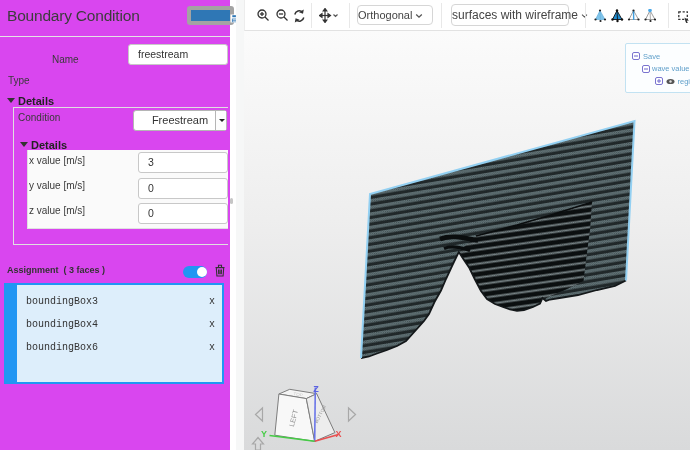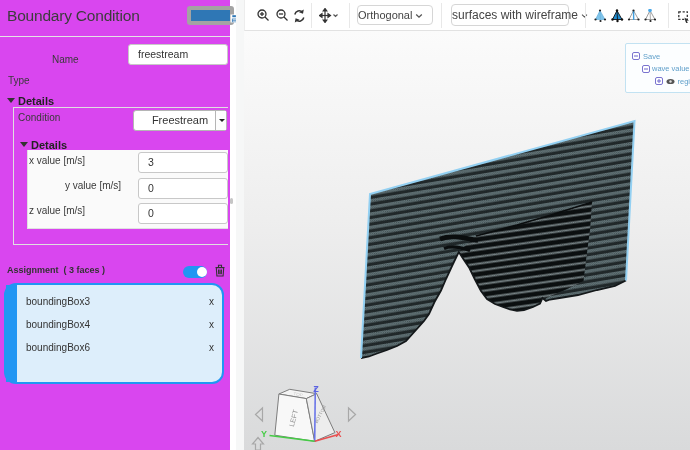--- a/index.html
+++ b/index.html
@@ -23,21 +23,21 @@
 .dethdr { position:absolute; font-size:11px; font-weight:bold; color:#222; }
 .tri { display:inline-block; width:0; height:0; border:4px solid transparent;
   border-top:5.5px solid #333; vertical-align:-1.5px; margin-right:3px; }
 .guide { position:absolute; background:#e0e0e0; }
 .assign { position:absolute; left:7px; top:265px; font-size:9px; font-weight:bold; color:#333; }
 .toggle { position:absolute; left:183px; top:266px; width:24px; height:12px; border-radius:6px;
   background:#2196f3; }
 .toggle:after { content:""; position:absolute; right:0.5px; top:1px; width:10px; height:10px;
   border-radius:50%; background:#fff; }
 .bluebox { position:absolute; left:4px; top:283px; width:220px; height:101px;
-  border:2px solid #2196f3; background:#ddeefb; border-radius:12px; }
+  border:2px solid #2196f3; background:#ddeefb; border-radius:0;font-family:Liberation Mono, monospace; }
 .bluebar { position:absolute; left:0; top:0; bottom:0; width:11px; background:#2196f3; }
 .bitem { position:absolute; left:20px; font-size:10px; color:#333; }
 .bx { position:absolute; left:203px; font-size:10px; color:#333; }
 .viewport { position:absolute; left:244px; top:0; width:446px; height:450px; }
 .toolbar { position:absolute; left:0; top:0; width:446px; height:31px; background:#fff;
   border-bottom:1px solid #e2e2e2; border-left:1px solid #ededed; }
 .tsep { position:absolute; top:3px; height:25px; width:1px; background:#e8e8e8; }
 .tbtn { position:absolute; border:1px solid #d6d6d6; border-radius:4px; background:#fff;
   color:#444; text-align:left; }
 .canvas { position:absolute; left:0; top:31px; width:446px; height:419px;
@@ -69,21 +69,21 @@
   <div class="guide" style="left:13px; top:244px; width:215px; height:1px;"></div>
 
   <div class="lbl" style="left:18px; top:112px;">Condition</div>
   <div class="sel" style="left:133px; top:110px; width:94px; height:21px;">Freestream<span class="selarrow"></span></div>
 
   <div class="dethdr" style="left:20px; top:139px;"><span class="tri"></span>Details</div>
   <div style="position:absolute; left:27px; top:150px; width:201px; height:79px; background:#fafafa; border-bottom:1px solid #e0e0e0; border-left:1px solid #e0e0e0;"></div>
 
   <div class="lbl" style="left:29px; top:155px;">x value [m/s]</div>
   <div class="inp" style="left:138px; top:152px; width:90px; height:21px;">3</div>
-  <div class="lbl" style="left:29px; top:180px;padding-left:36px;">y value [m/s]</div>
+  <div class="lbl" style="left:29px; top:180px;">y value [m/s]</div>
   <div class="inp" style="left:138px; top:178px; width:90px; height:21px;">0</div>
   <div class="lbl" style="left:29px; top:205px;">z value [m/s]</div>
   <div class="inp" style="left:138px; top:203px; width:90px; height:21px;">0</div>
 
   <div class="assign">Assignment&nbsp;&nbsp;( 3 faces )</div>
   <div class="toggle"></div>
   <svg style="position:absolute; left:214px; top:264px;" width="12" height="13" viewBox="0 0 12 13">
     <path d="M1.5 3.5 L10.5 3.5 M4.5 3 L4.5 1.2 L7.5 1.2 L7.5 3 M2.3 3.8 L2.9 12 L9.1 12 L9.7 3.8 Z M4.5 5.5 L4.7 10.3 M6 5.5 L6 10.3 M7.5 5.5 L7.3 10.3" fill="none" stroke="#333" stroke-width="1.1"></path>
   </svg>
   <div class="bluebox">

